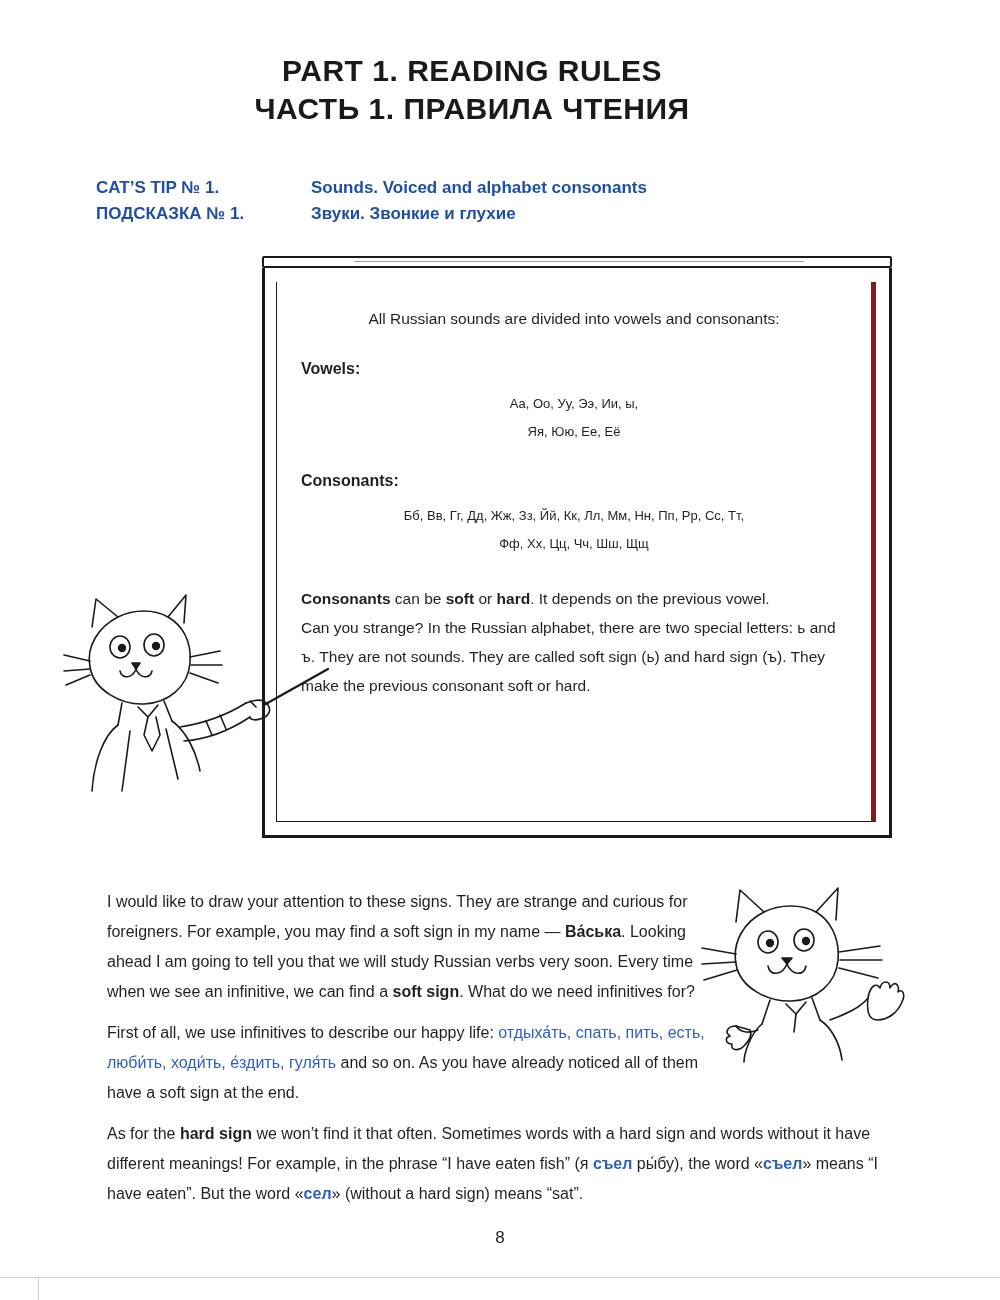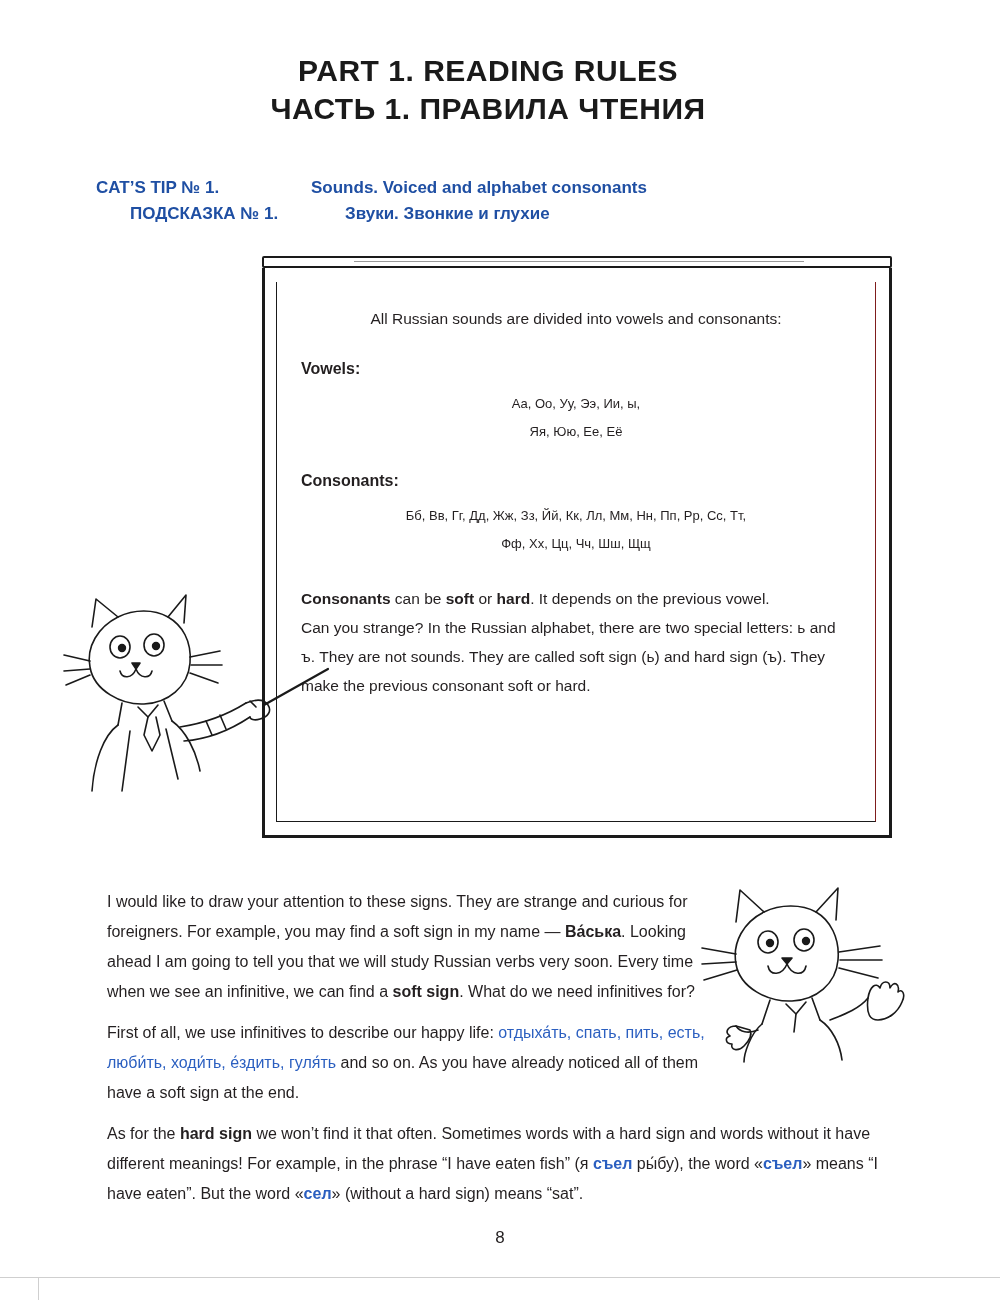--- a/index.html
+++ b/index.html
@@ -40,21 +40,20 @@
     background: #cfcfcf;
   }
 
   
   .title-block {
     position: absolute;
     top: 52px;
     left: 0;
     width: 944px;
     text-align: center;
-    padding-left: 16px;
   }
   .title-line {
     font-size: 30px;
     font-weight: bold;
     letter-spacing: 0.5px;
     line-height: 38px;
     color: #1a1a1a;
   }
 
   
@@ -67,21 +66,21 @@
     font-weight: bold;
   }
   .tip-row {
     display: flex;
     align-items: baseline;
     line-height: 26px;
     font-size: 17px;
   }
   .tip-label-en { width: 215px; flex: none; }
   .tip-text-en { font-size: 17px; }
-  .tip-label-ru { width: 215px; flex: none; margin-left: 34px; }
+  .tip-label-ru { width: 215px; flex: none; }
   .tip-text-ru { font-size: 17px; }
 
   
   .board-wrap {
     position: absolute;
     left: 262px;
     top: 256px;
     width: 630px;
     height: 582px;
   }
@@ -122,21 +121,21 @@
     width: 630px; height: 3px;
     background: #1a1a1a;
   }
   .board-canvas {
     position: absolute;
     left: 14px;
     top: 26px;
     width: 600px;
     height: 540px;
     border-left: 1px solid #1a1a1a;
-    border-right: 1px solid #7f1d1d;
+    border-right: 5px solid #7f1d1d;
     border-bottom: 1px solid #1a1a1a;
     box-sizing: border-box;
     padding: 26px 24px 0 24px;
   }
   .board-canvas .intro {
     text-align: center;
     font-size: 15.5px;
     line-height: 22px;
     margin-bottom: 30px;
   }

